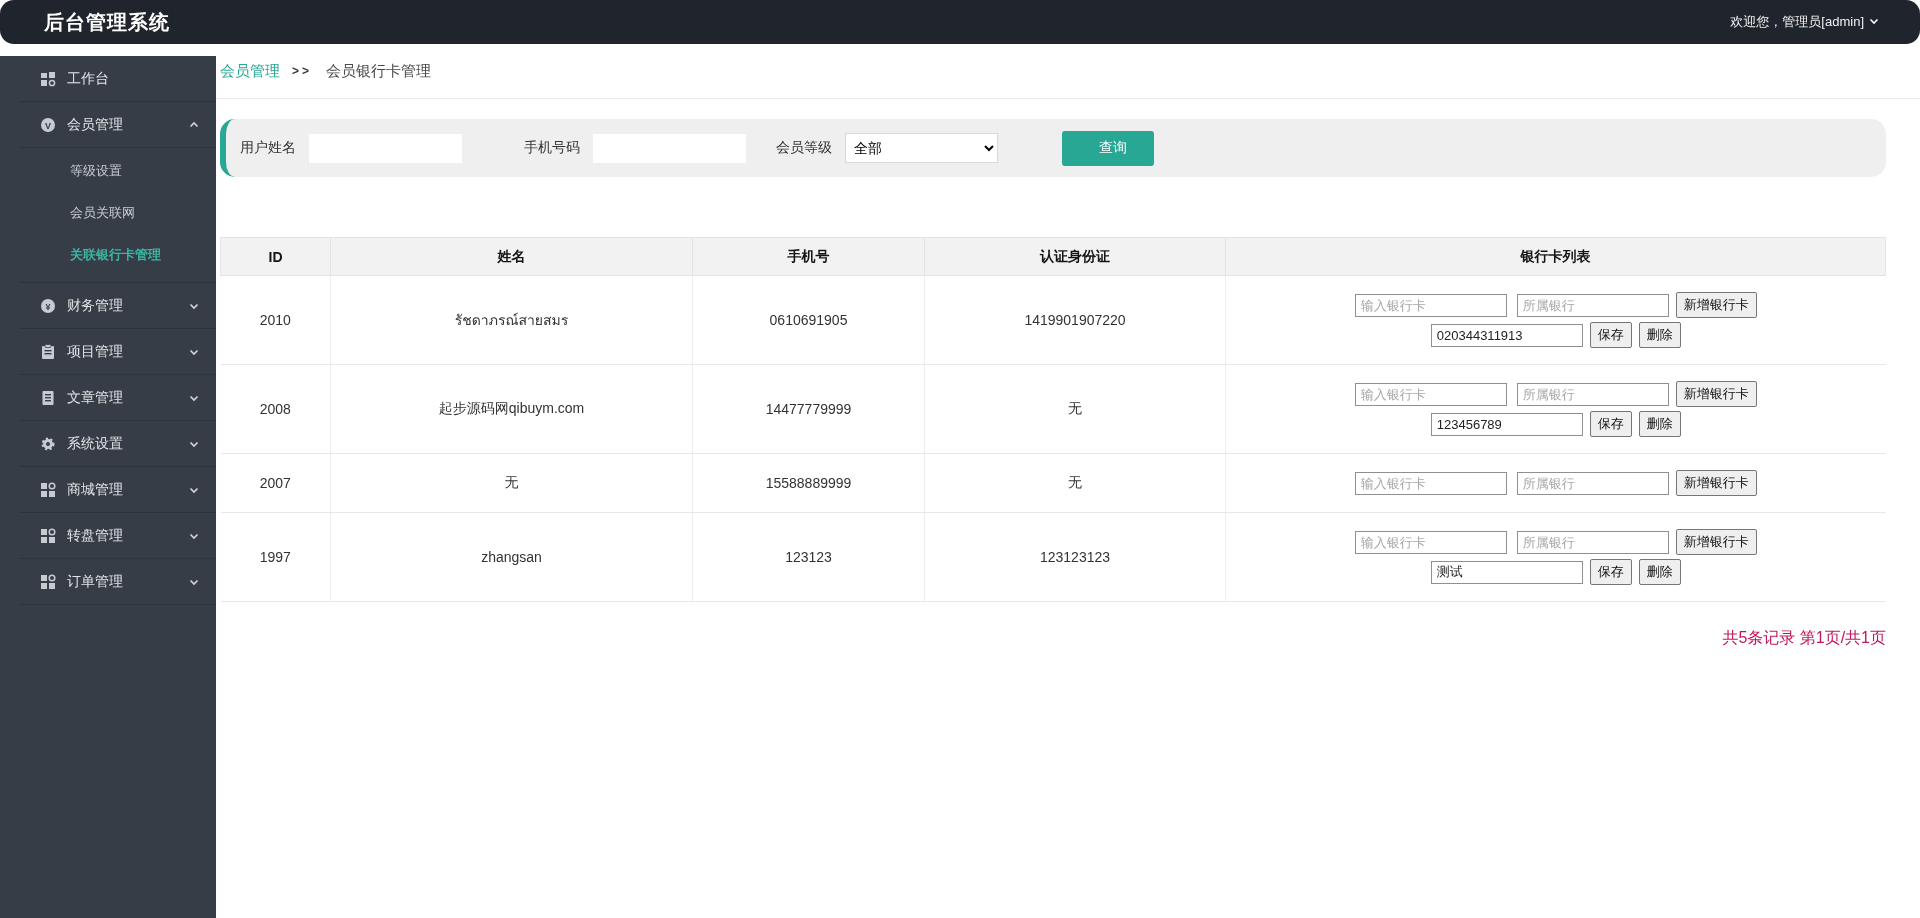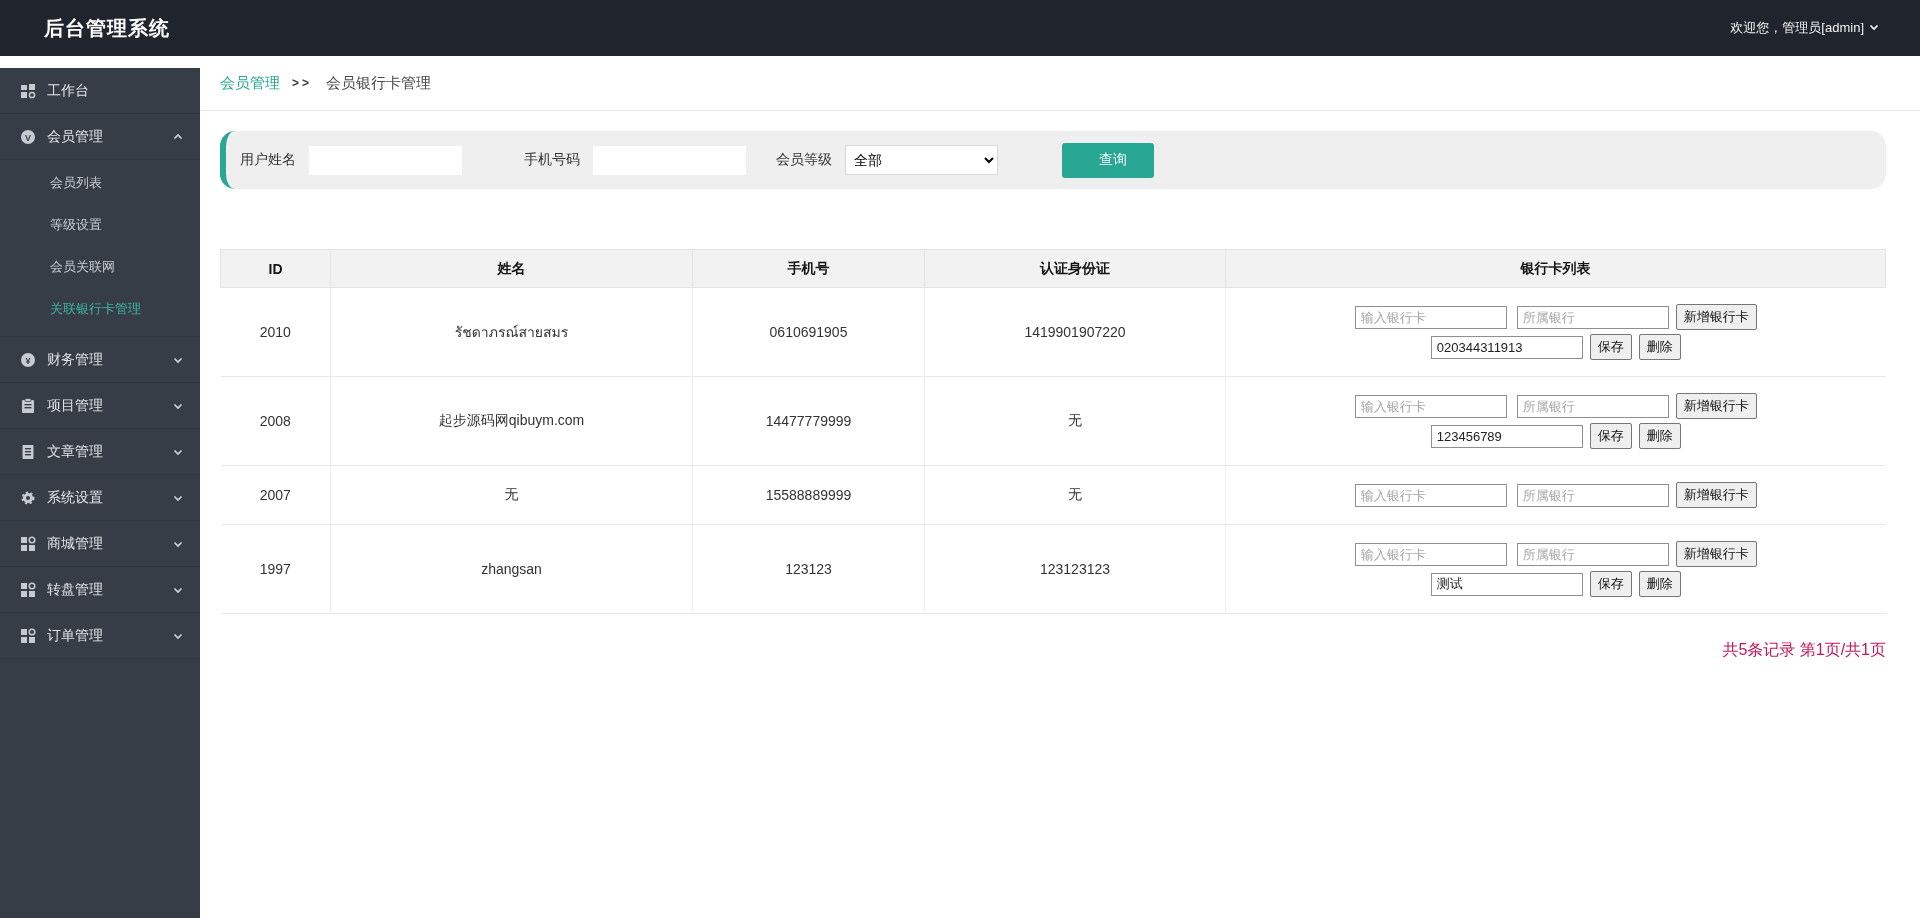--- a/index.html
+++ b/index.html
@@ -4,42 +4,43 @@
 <style>
   :root { --accent:#28a795; --side-active:#3db3a2; }
   * { box-sizing:border-box; }
   html,body { margin:0; padding:0; }
   body {
     width:1920px; height:918px; position:relative; overflow:hidden;
     font-family:"Liberation Sans","DejaVu Sans",sans-serif; background:#fff; color:#333;
   }
   
   .topbar {
-    height:56px; background:#20242d; color:#fff; display:flex;
-    align-items:center; justify-content:space-between; padding:0 40px 0 44px;
+    height:44px; background:#20242d; color:#fff; display:flex;
+    align-items:center; justify-content:space-between; padding:0 40px 0 44px;border-radius:14px;
   }
   .app-title { font-size:20px; font-weight:700; letter-spacing:1px; }
   .welcome { font-size:13px; color:#f2f2f2; display:flex; align-items:center; gap:4px; cursor:pointer; }
   
   .sidebar {
-    position:absolute; top:68px; left:0; bottom:0; width:200px;
+    position:absolute; top:56px; left:0; bottom:0; width:216px;
     background:#363d46;
+    padding-left:20px;
   }
   .side-item {
     height:46px; display:flex; align-items:center; padding:0 16px 0 20px;
     color:#e2e4e7; font-size:14px; border-bottom:1px solid #2e343d; cursor:pointer;
   }
   .side-item .icon { width:16px; height:16px; margin-right:11px; display:inline-flex; }
   .side-item .chev { margin-left:auto; display:inline-flex; }
   .submenu { border-bottom:1px solid #2e343d; padding:2px 0 6px 0; }
   .submenu-item {
     height:42px; display:flex; align-items:center; padding-left:50px;
     font-size:13px; color:#c7ccd2; cursor:pointer;
   }
-  .submenu-item.active { color:var(--side-active); }
+  .submenu-item.active { color:var(--side-active);font-weight:bold; }
   
   .main { margin-left:200px; background:#fff; height:862px; }
   .breadcrumb {
     height:55px; display:flex; align-items:center; padding:0 20px;
     border-bottom:1px solid #e9e9e9; font-size:15px;
   }
   .crumb-link { color:var(--accent); cursor:pointer; }
   .crumb-sep { color:#3a3a3a; font-weight:700; font-size:12px; margin:0 14px 0 12px; letter-spacing:3px; }
   .crumb-current { color:#4a4a4a; }
   
@@ -124,21 +125,20 @@
           </svg>
         </span>
         <span>会员管理</span>
         <span class="chev">
           <svg width="12" height="12" viewBox="0 0 12 12">
             <path d="M2.5 7.5 L6 4 L9.5 7.5" stroke="#cfd3d8" stroke-width="1.7" fill="none"></path>
           </svg>
         </span>
       </div>
       <div class="submenu">
-        <div class="submenu-item">会员列表</div>
         <div class="submenu-item">等级设置</div>
         <div class="submenu-item">会员关联网</div>
         <div class="submenu-item active">关联银行卡管理</div>
       </div>
       <div class="side-item">
         <span class="icon">
           <svg width="16" height="16" viewBox="0 0 16 16">
             <circle cx="8" cy="8" r="7" fill="#c6cbd1"></circle>
             <text x="8" y="11.5" font-size="9" font-weight="bold" text-anchor="middle" fill="#363d46">¥</text>
           </svg>

